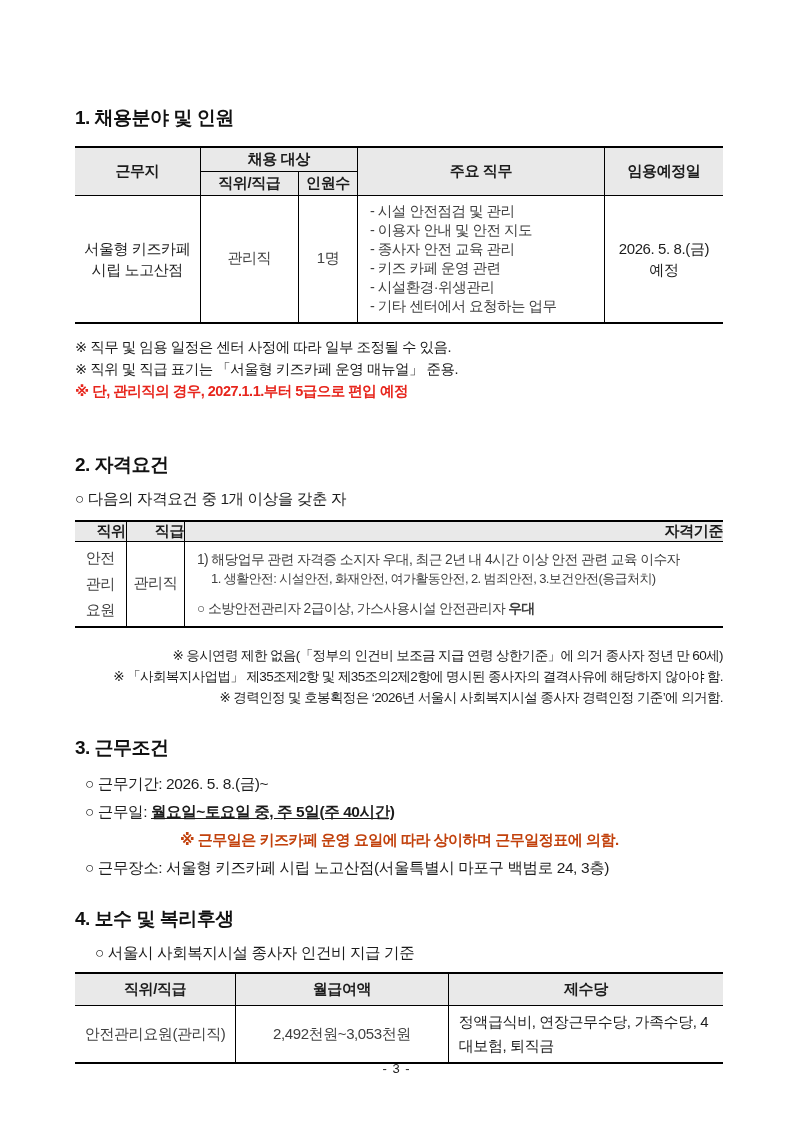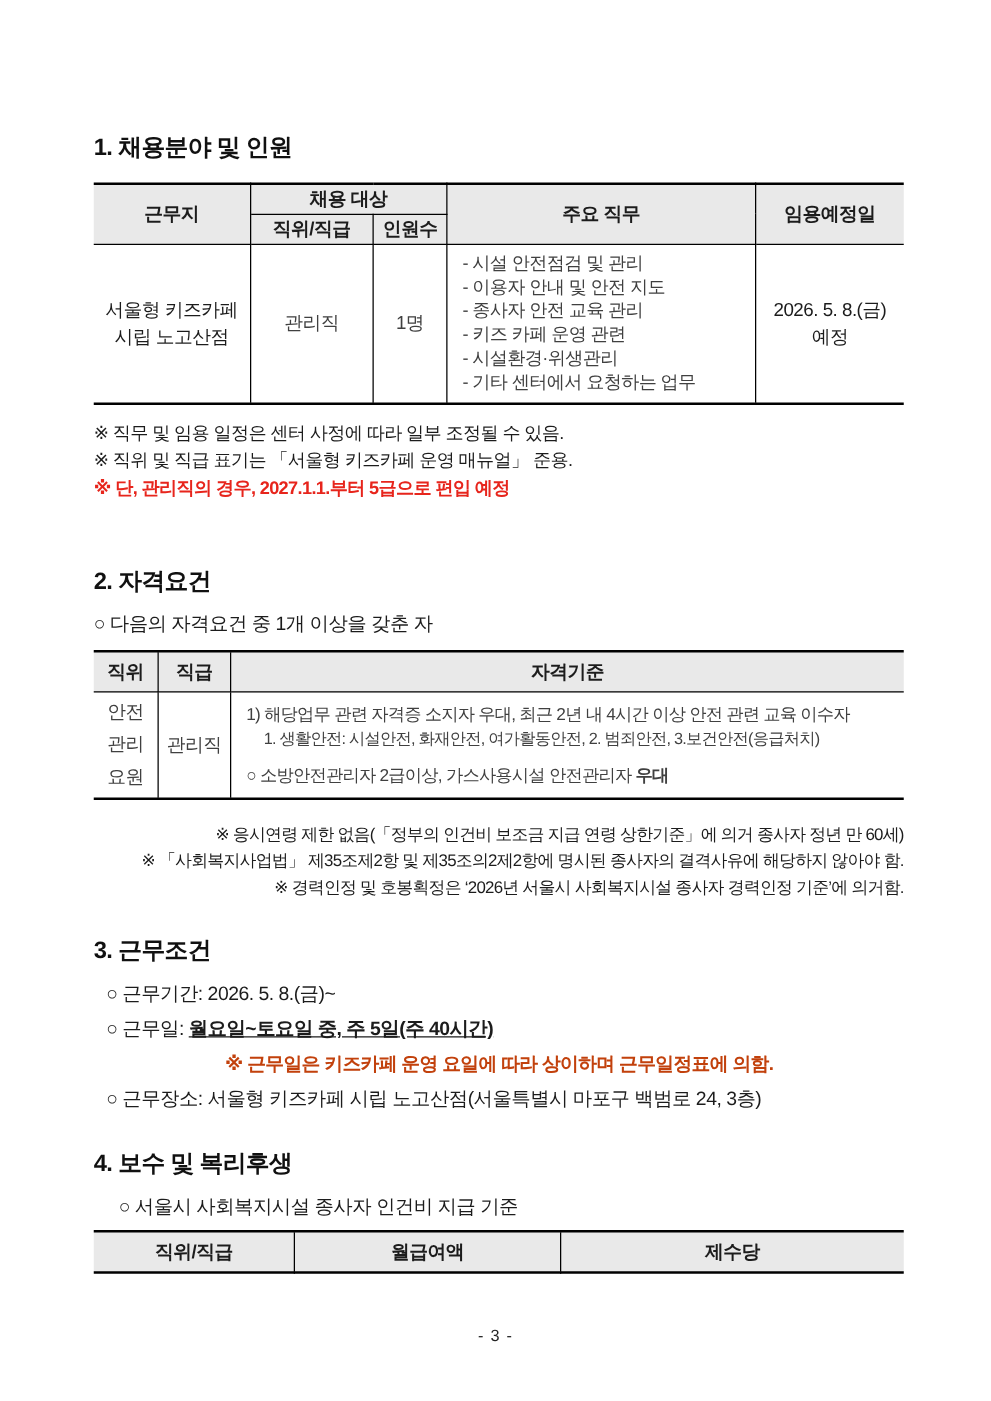--- a/index.html
+++ b/index.html
@@ -45,21 +45,21 @@
   #table1 .two-line div { line-height:21px; }
 
   
   .notes1 { margin-top:12px; }
   .notes1 .note { font-size:14.5px; line-height:22px; letter-spacing:-0.5px; }
   .notes2 { margin-top:17px;text-align:right; }
   .notes2 .note { font-size:13.5px; line-height:21px; letter-spacing:-0.6px; }
 
   
   #table2 { margin-top:10px; }
-  #table2 th { height:33px; }
+  #table2 th { height:20px;text-align:right; }
   #table2 .body-row td { height:66px; }
   #table2 .pos-cell { font-size:15px; line-height:26px; letter-spacing:-0.4px; }
   #table2 .grade-cell { font-size:15px; letter-spacing:-0.4px; }
   #table2 .criteria-cell { padding:8px 6px 8px 12px; }
   #table2 .crit-line1 { font-size:13.8px; line-height:19px; letter-spacing:-0.6px; }
   #table2 .crit-line2 { font-size:13px; line-height:19px; letter-spacing:-0.6px; padding-left:14px; }
   #table2 .crit-line3 { font-size:13.8px; line-height:19px; letter-spacing:-0.6px; margin-top:11px; }
 
   
   .sec3-item { font-size:15.5px; line-height:28px; letter-spacing:-0.4px; padding-left:10px; }
@@ -188,19 +188,24 @@
         <col style="width:24.8%">
           <col style="width:32.8%">
           <col style="width:42.4%">
       </colgroup>
       <tbody>
           <tr>
         <th>직위/직급</th>
         <th>월급여액</th>
         <th>제수당</th>
       </tr>
+      <tr class="body-row">
+        <td class="center red">안전관리요원(관리직)</td>
+        <td class="center red">2,492천원~3,053천원</td>
+        <td class="allow-cell">정액급식비, 연장근무수당, 가족수당, 4대보험, 퇴직금</td>
+      </tr>
     </tbody>
       </table>
 
   </div>
 
   <div class="page-num">- 3 -</div>
 </div>
 
 </body></html>

